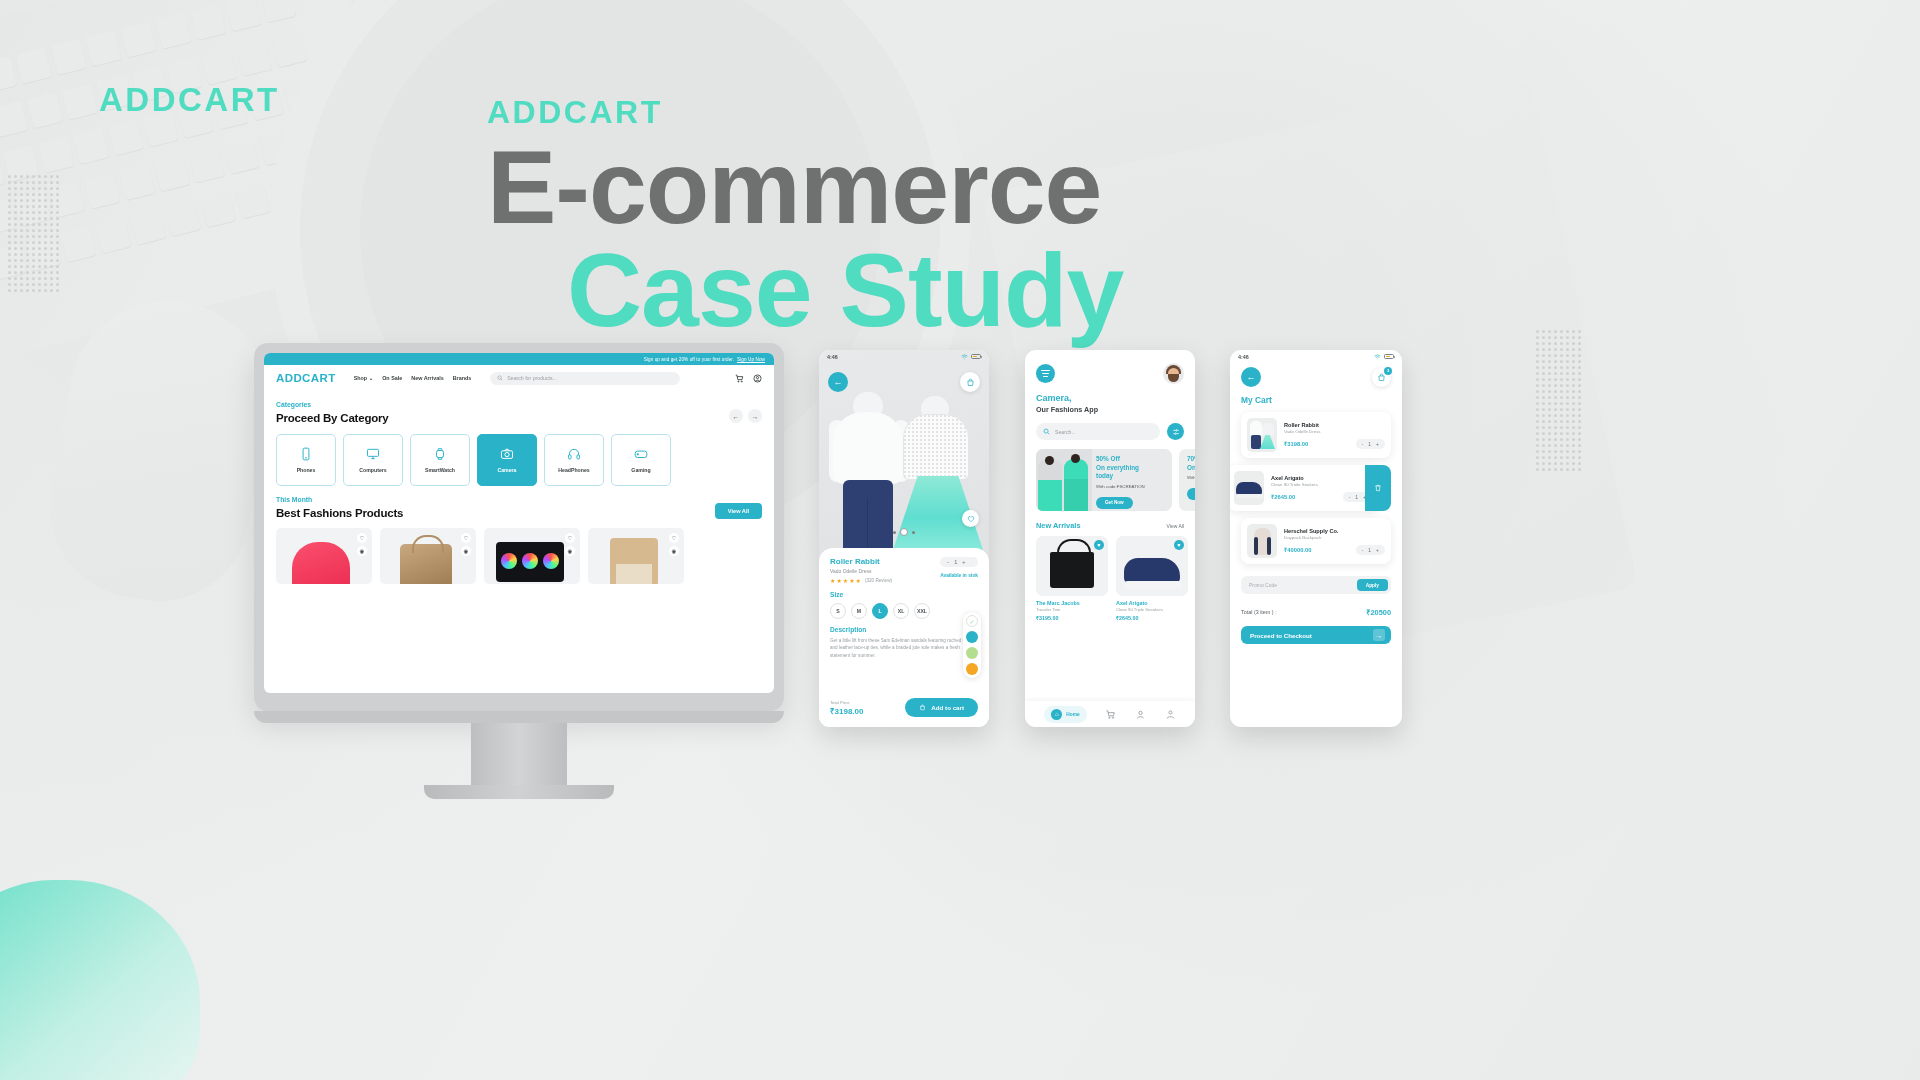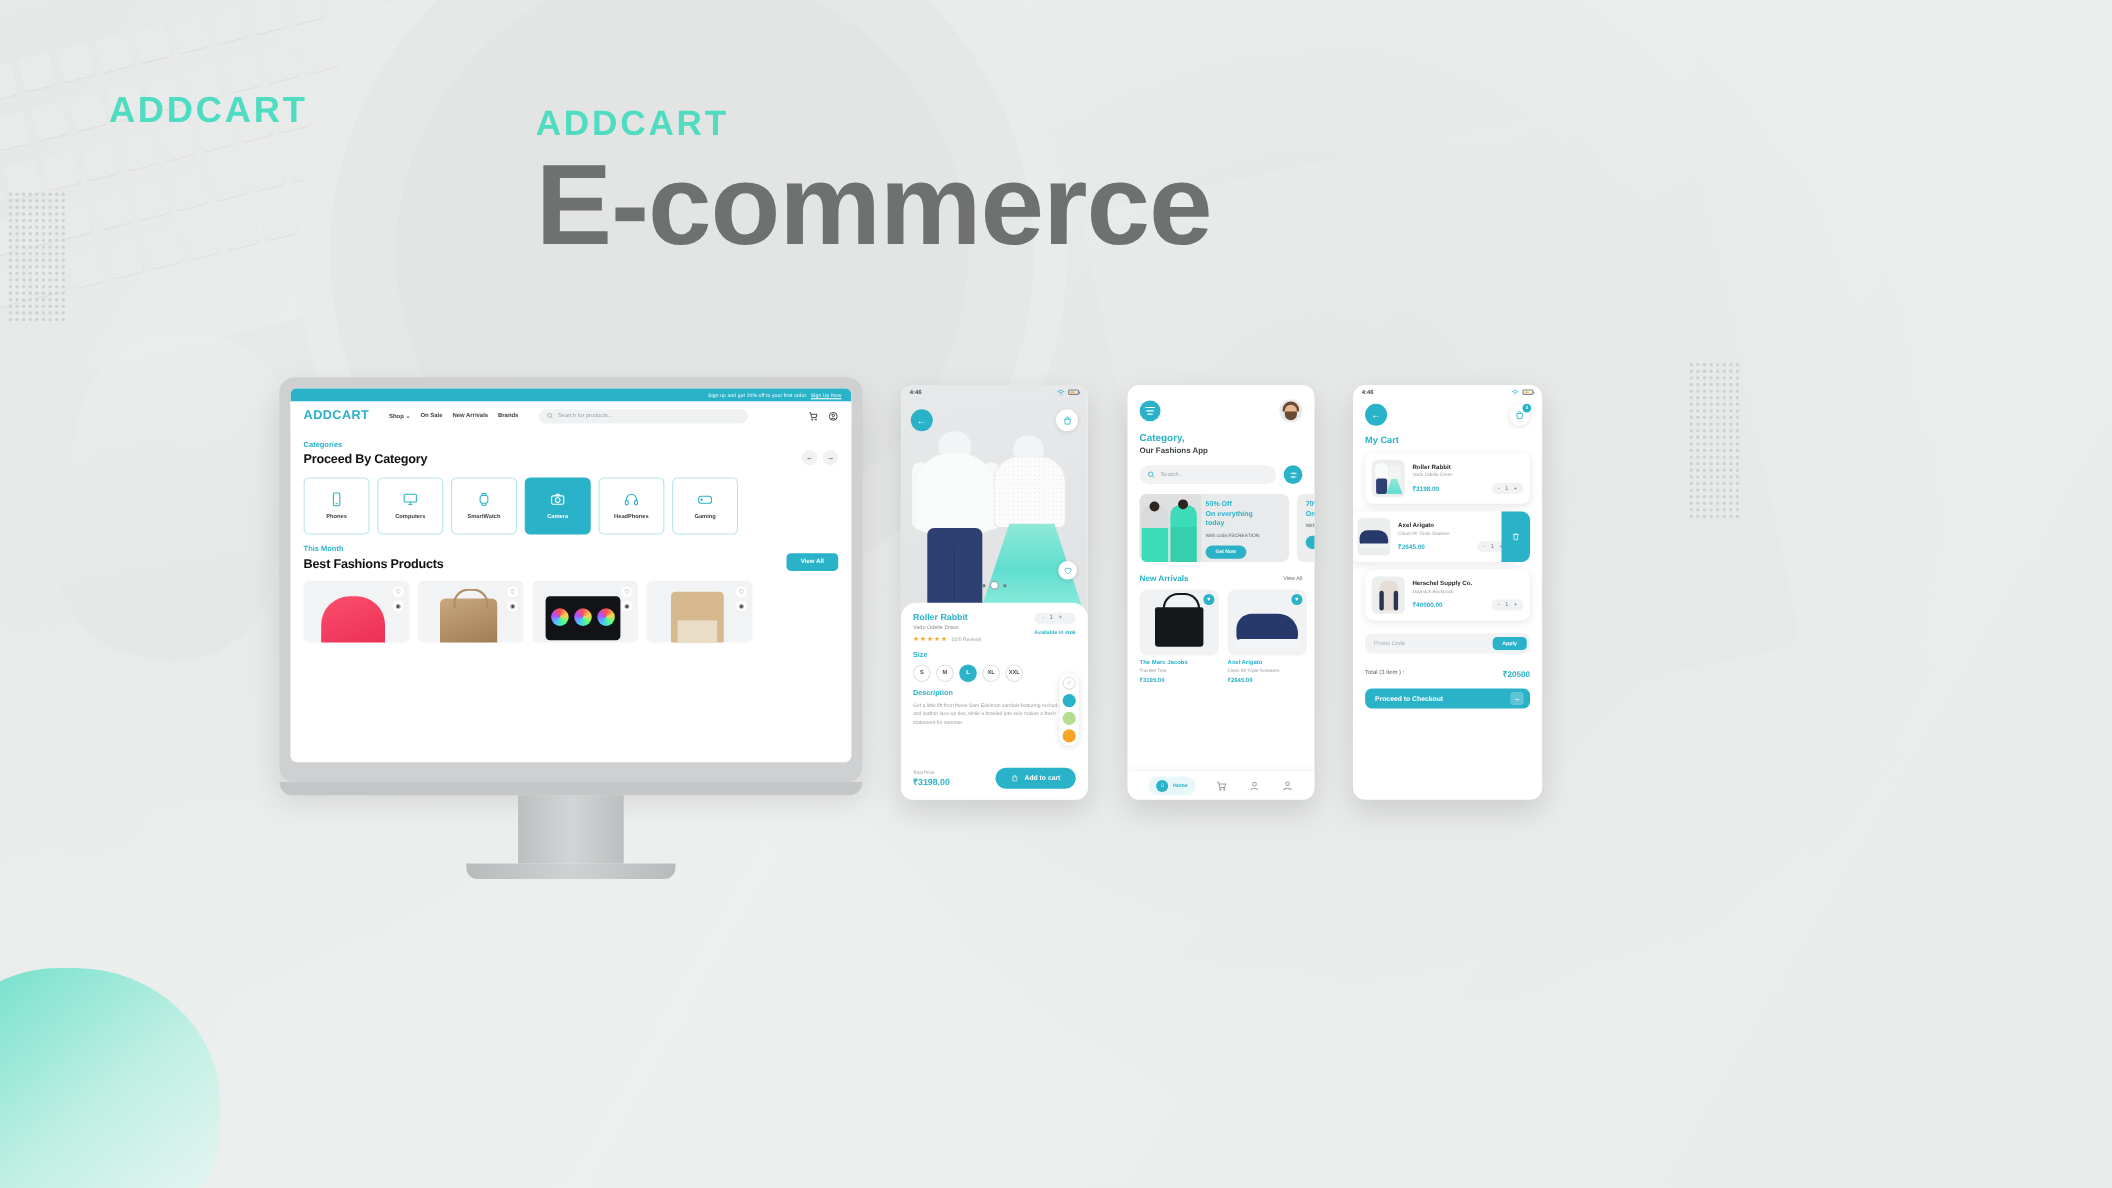--- a/index.html
+++ b/index.html
@@ -742,20 +742,21 @@
       <span style="left:36px;top:138px"></span>
       <span style="left:42px;top:138px"></span>
     </div>
   <div class="green-blob"></div>
 </div>
 
 <div class="brand-top">ADDCART</div>
 <div class="headline">
   <div class="kicker">ADDCART</div>
   <div class="l1">E-commerce</div>
+  <div class="l2">Case Study</div>
 </div>
 
 <div class="imac">
   <div class="imac-screen">
     <div class="imac-inner">
 
       <div class="promo-bar">
         <span>Sign up and get 20% off to your first order.</span>
         <a href="#">Sign Up Now</a>
       </div>
@@ -1002,21 +1003,21 @@
           <i></i>
           <i></i>
           <i></i>
         </div>
       <div class="avatar">
           <div class="hair"></div>
           <div class="face"></div>
           <div class="beard"></div>
         </div>
     </div>
-    <div class="welcome">Category,</div>
+    <div class="welcome">Camera,</div>
     <div class="welcome-sub">Our Fashions App</div>
 
     <div class="ph2-search">
       <div class="search-pill">
         <svg width="7" height="7" viewBox="0 0 24 24" fill="none" stroke="#2ab2c8" stroke-width="2.6">
             <circle cx="10.5" cy="10.5" r="7"></circle>
             <path d="M16 16l5 5"></path>
           </svg>
         <span class="ph">Search...</span>
       </div>

